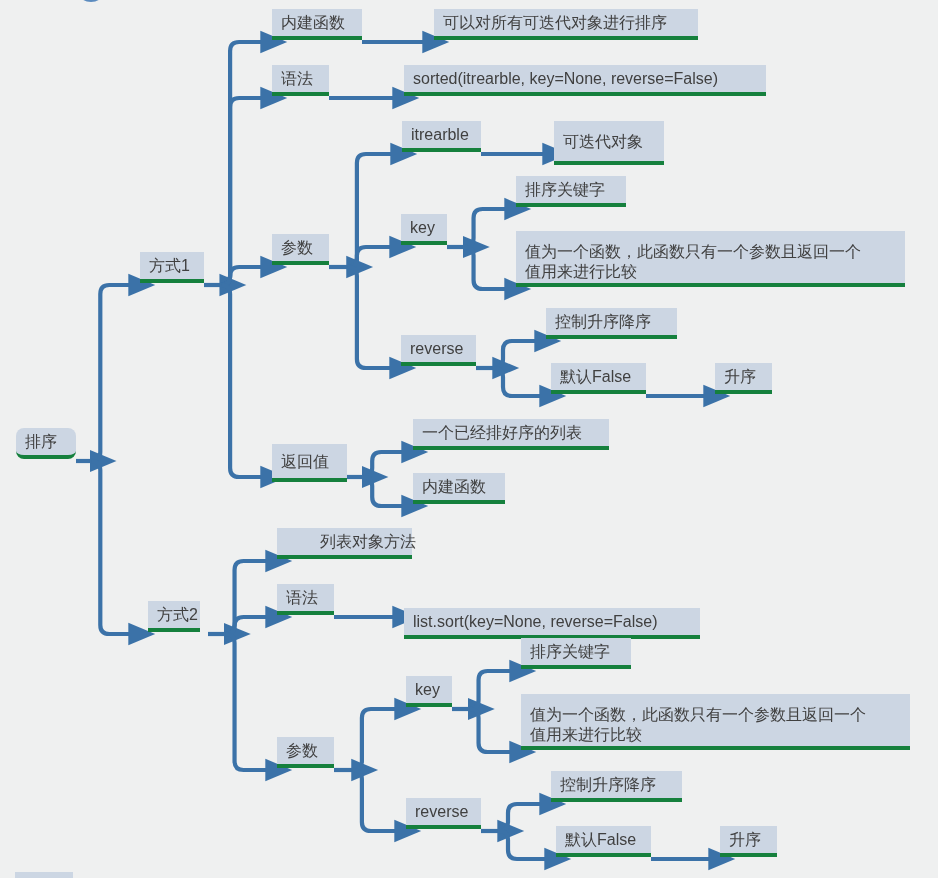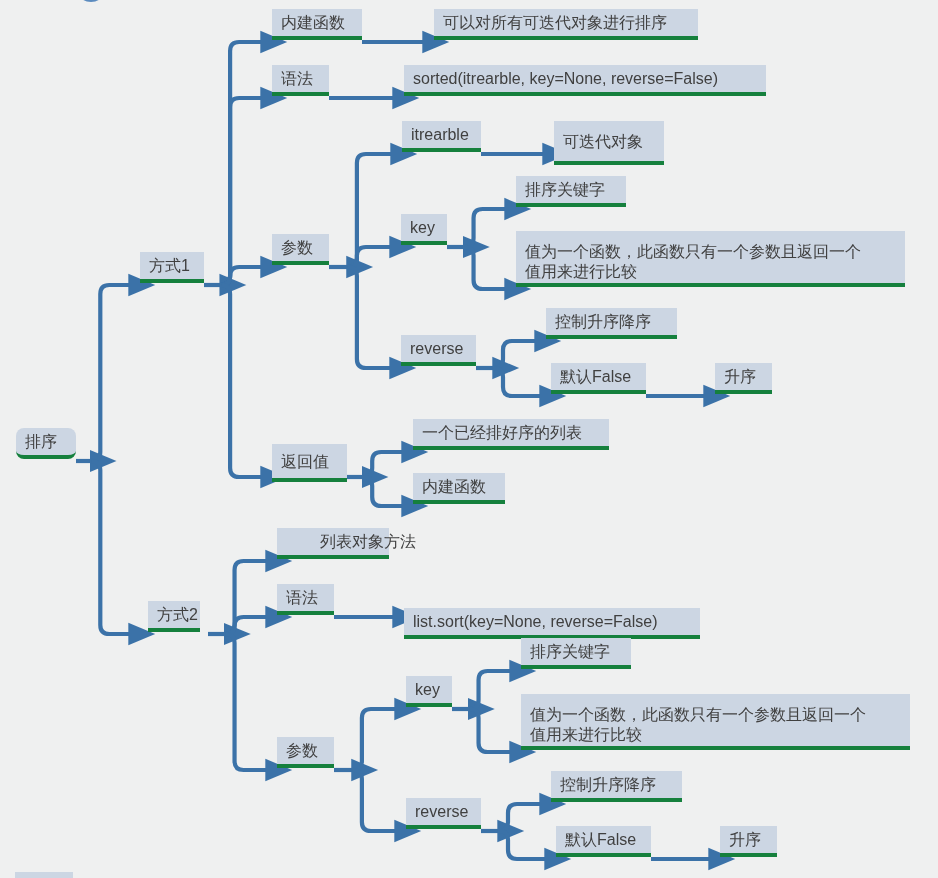--- a/index.html
+++ b/index.html
@@ -119,21 +119,21 @@
       <div class="node multiline" style="left: 516px; top: 231px; width: 389px; height: 56px;">值为一个函数，此函数只有一个参数且返回一个
 值用来进行比较</div>
       <div class="node" style="left: 401px; top: 335px; width: 75px; height: 31px;">reverse</div>
       <div class="node" style="left: 546px; top: 308px; width: 131px; height: 31px;">控制升序降序</div>
       <div class="node" style="left: 551px; top: 363px; width: 95px; height: 31px;">默认False</div>
       <div class="node" style="left: 715px; top: 363px; width: 57px; height: 31px;">升序</div>
       <div class="node" style="left: 272px; top: 444px; width: 75px; height: 38px;">返回值</div>
       <div class="node" style="left: 413px; top: 419px; width: 196px; height: 31px;">一个已经排好序的列表</div>
       <div class="node" style="left: 413px; top: 473px; width: 92px; height: 31px;">内建函数</div>
       <div class="node" style="left: 148px; top: 601px; width: 52px; height: 31px; text-align: right;">方式2</div>
-      <div class="node" style="left: 277px; top: 528px; width: 112px; height: 31px; padding-left: 43px;">列表对象方法</div>
+      <div class="node" style="left: 277px; top: 528px; width: 135px; height: 31px; padding-left: 43px;">列表对象方法</div>
       <div class="node" style="left: 277px; top: 584px; width: 57px; height: 31px;">语法</div>
       <div class="node" style="left: 404px; top: 584px; width: 296px; height: 31px; margin-top: 24px;">list.sort(key=None, reverse=False)</div>
       <div class="node" style="left: 277px; top: 737px; width: 57px; height: 31px;">参数</div>
       <div class="node" style="left: 406px; top: 676px; width: 46px; height: 31px;">key</div>
       <div class="node" style="left: 521px; top: 638px; width: 110px; height: 31px;">排序关键字</div>
       <div class="node multiline" style="left: 521px; top: 694px; width: 389px; height: 56px;">值为一个函数，此函数只有一个参数且返回一个
 值用来进行比较</div>
       <div class="node" style="left: 406px; top: 798px; width: 75px; height: 31px;">reverse</div>
       <div class="node" style="left: 551px; top: 771px; width: 131px; height: 31px;">控制升序降序</div>
       <div class="node" style="left: 556px; top: 826px; width: 95px; height: 31px;">默认False</div>

